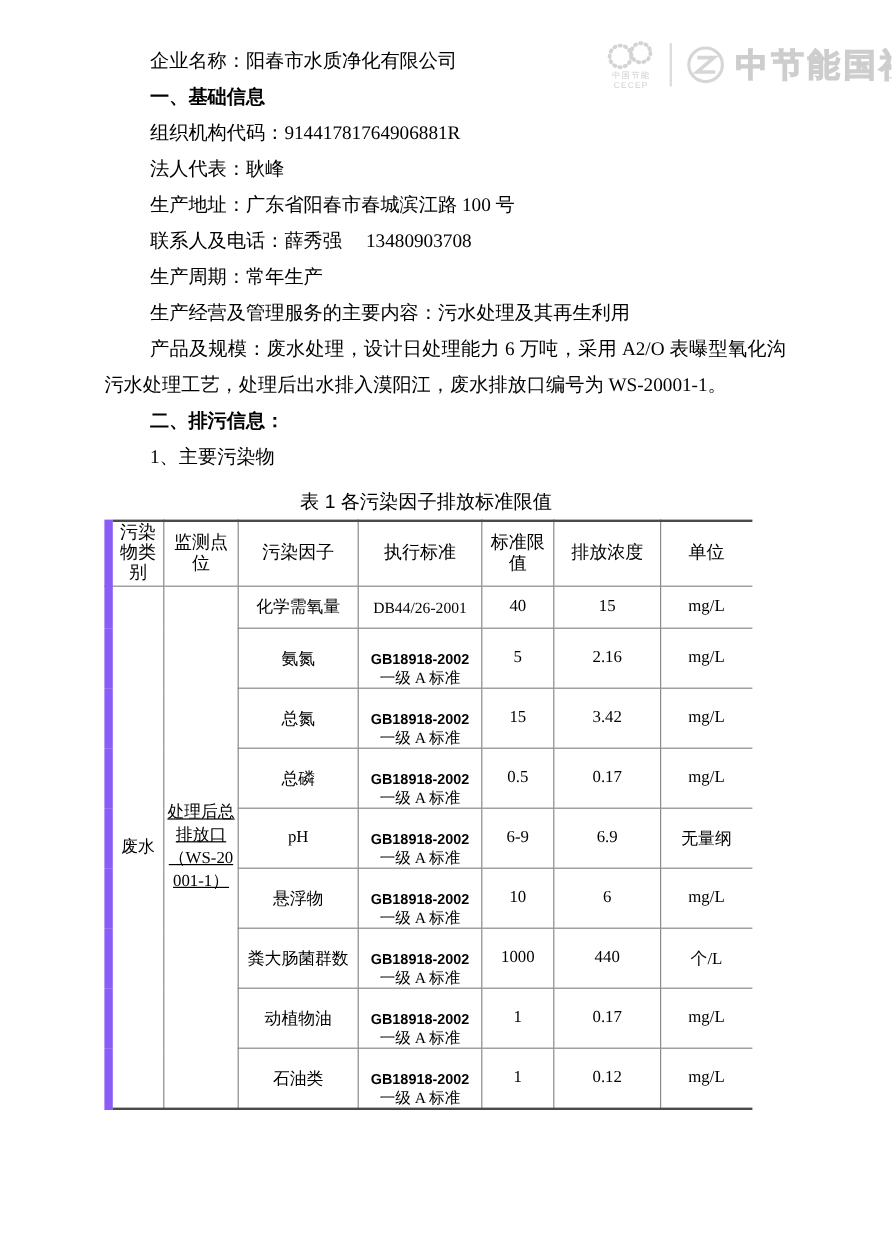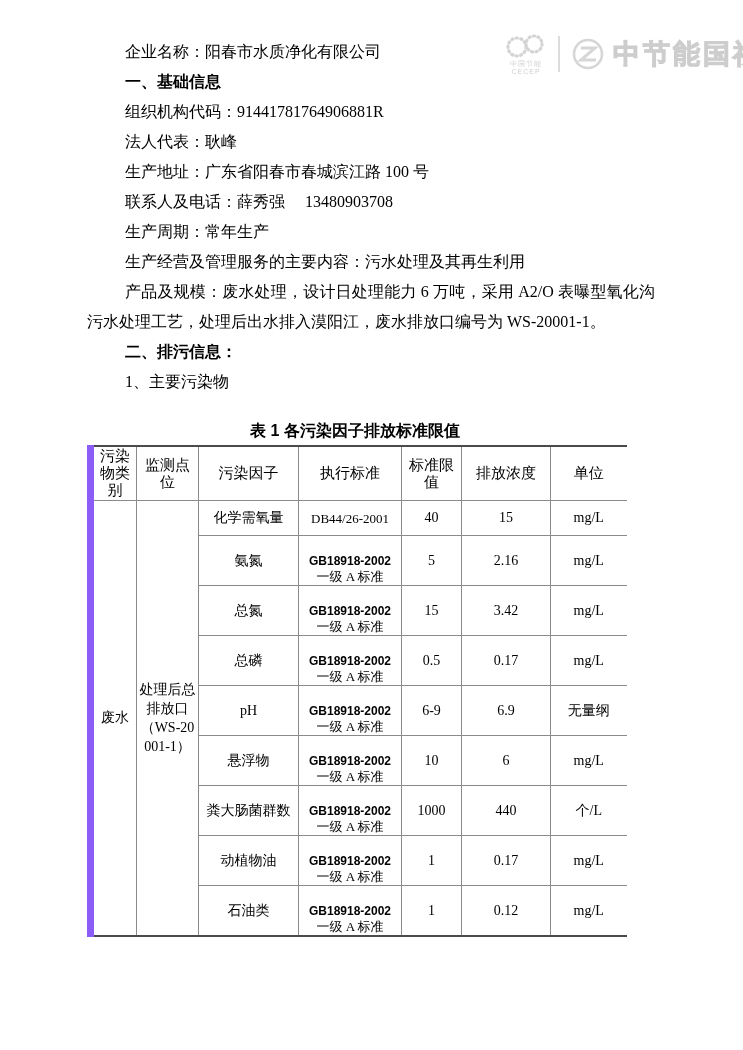--- a/index.html
+++ b/index.html
@@ -16,33 +16,33 @@
               color:#e3e3e3;-webkit-text-stroke:1px #cdcdcd;letter-spacing:3px;white-space:nowrap;}
   
   .content{margin:0 88px 0 87px;}
   .doc-title{margin:94px 0 0 51px;font-size:21px;font-weight:bold;line-height:30px;
              font-family:"Liberation Sans","Liberation Serif",sans-serif;letter-spacing:1px;}
   .section{margin-top:37px;}
   .line{font-size:16px;line-height:30px;padding-left:38px;}
   .line.bold{font-weight:bold;font-family:"Liberation Sans","Liberation Serif",sans-serif;}
   .para{font-size:16px;line-height:30px;text-indent:38px;text-align:justify;margin:0;}
   
-  .table-caption{width:536px;margin-top:20px;line-height:28px;text-align:center;
-                 font-size:16px;font-weight:bold;
+  .table-caption{width:536px;margin-top:8px;line-height:28px;text-align:center;
+                 font-size:16px;font-weight:normal;
                  font-family:"Liberation Sans","Liberation Serif",sans-serif;}
   table.pollutant{border-collapse:collapse;table-layout:fixed;width:536px;
                   border-top:2px solid #4a4a4a;border-bottom:2px solid #4a4a4a;
                   border-left:7px solid #8b5cf6;}
   table.pollutant th,table.pollutant td{border:1px solid #8a8a8a;text-align:center;
                   vertical-align:middle;padding:1px 2px;overflow:hidden;}
   table.pollutant th:last-child,table.pollutant td:last-child{border-right:0;}
   table.pollutant th{font-weight:normal;font-size:15px;line-height:17px;height:46px;}
   table.pollutant td{height:32px;font-size:14px;}
   td.cat{font-size:16px;}
-  td.mon{font-size:15px;line-height:19px;word-break:break-all;padding:1px 3px;}
+  td.mon{font-size:15px;line-height:19px;word-break:break-all;padding:1px 3px;text-decoration:underline;}
   td.factor{font-size:15px;}
   td.std{line-height:15px;padding:1px 0;}
   .std1{display:block;font-family:"Liberation Sans",sans-serif;font-weight:bold;font-size:12px;margin-top:17px;}
   .std2{display:block;font-size:13px;}
   td.num{font-size:14px;}
   td.unit{font-size:14px;}
 </style>
 </head>
 <body>
 

